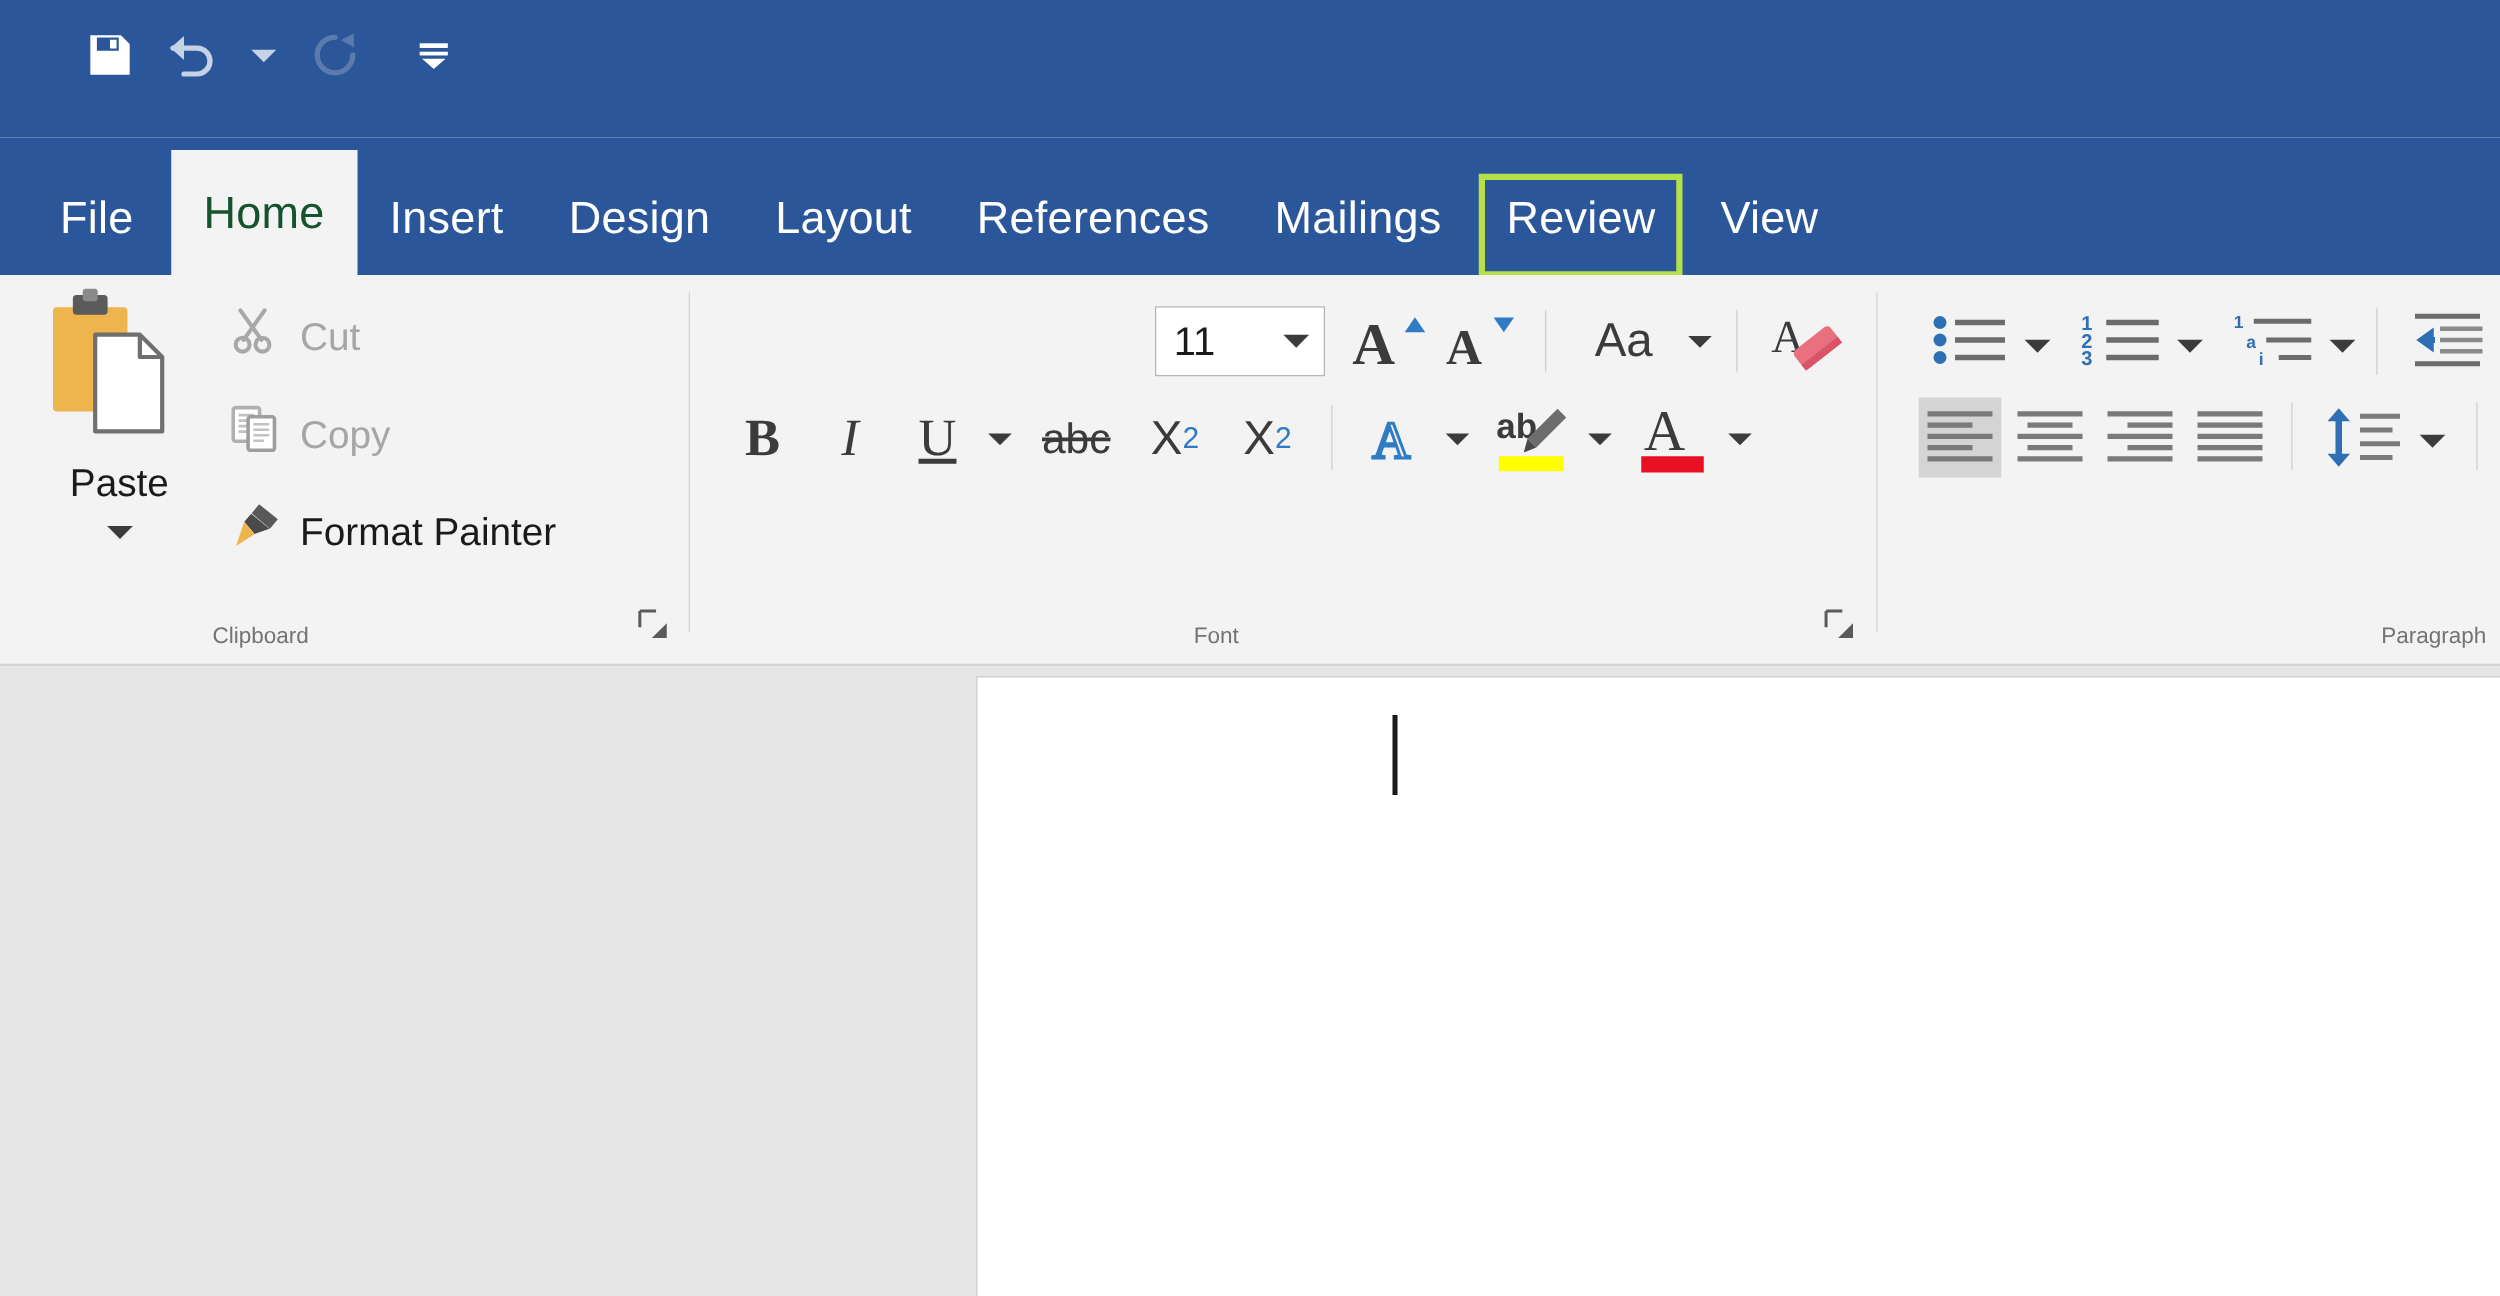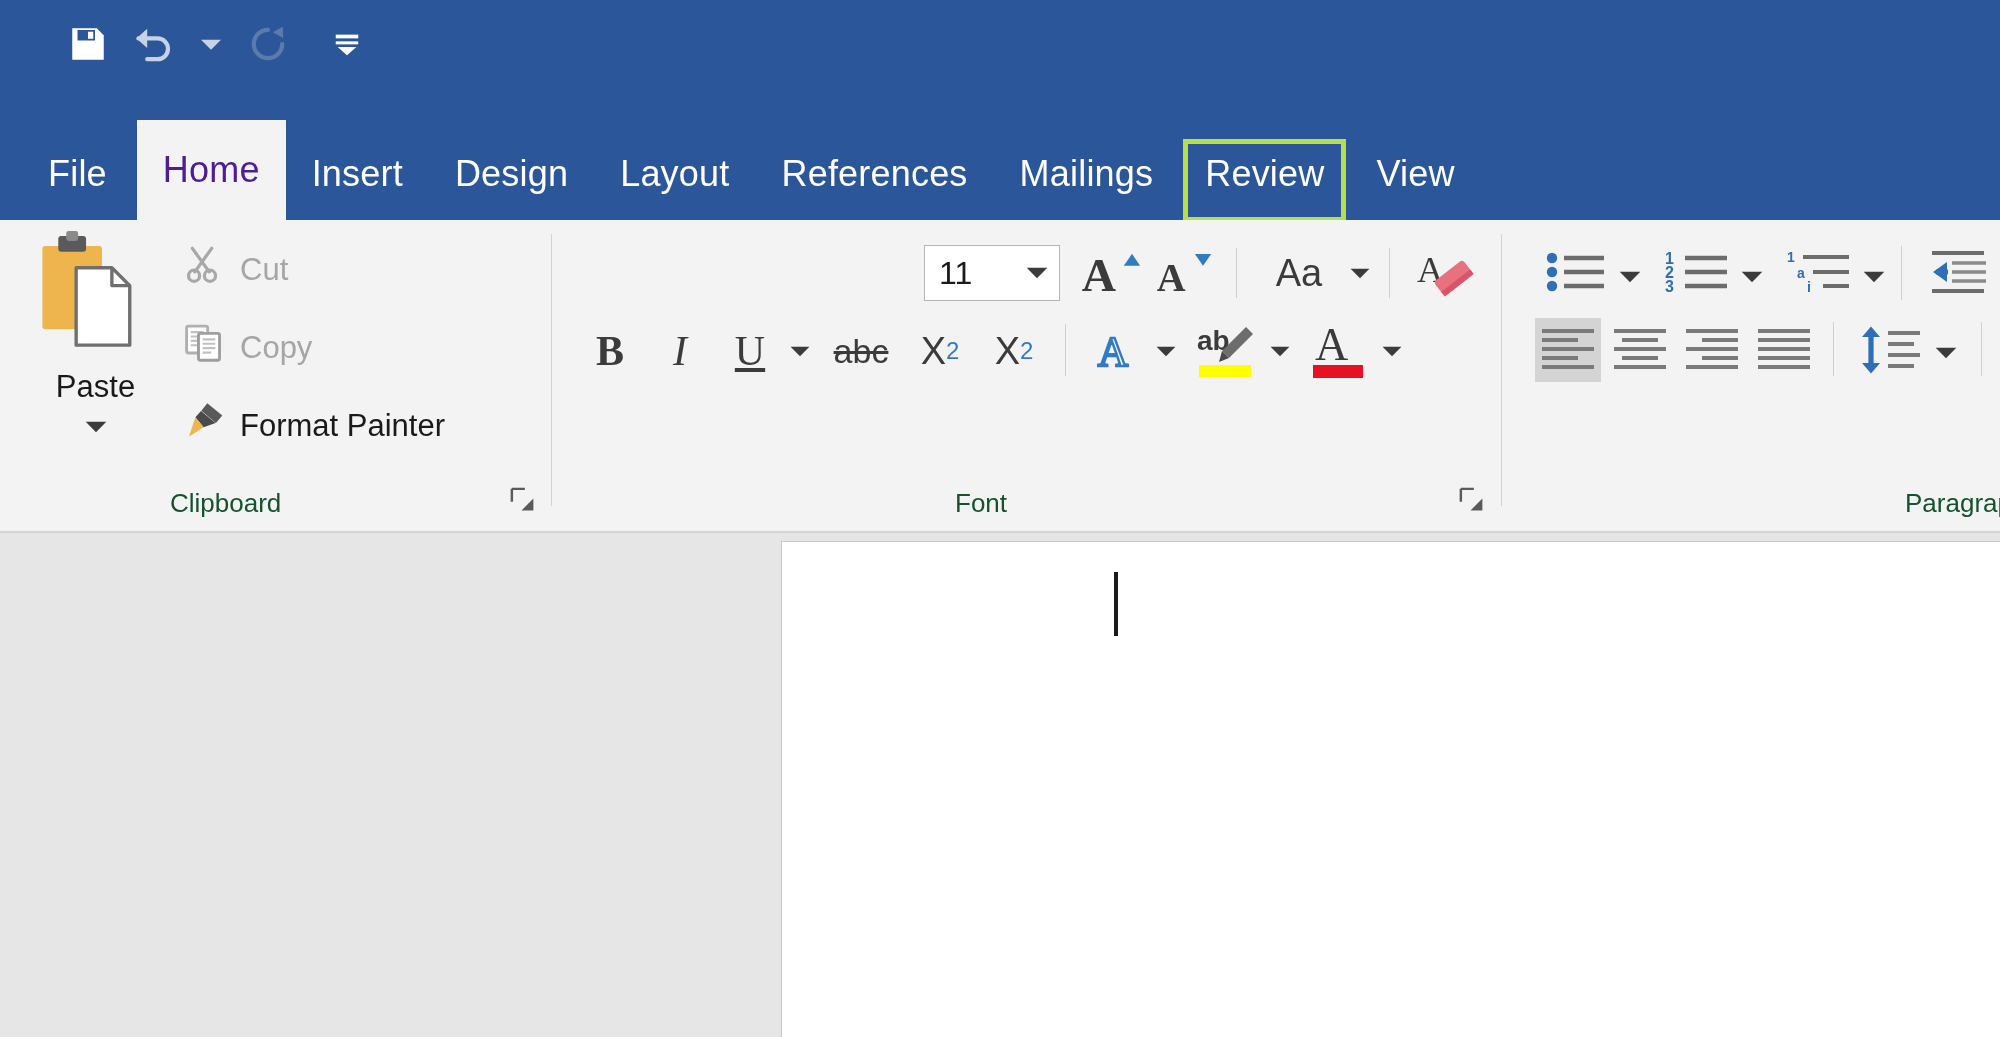--- a/index.html
+++ b/index.html
@@ -39,21 +39,21 @@
     display: flex; align-items: center; justify-content: center;
     color: #ffffff;
     font-size: 36px;
     letter-spacing: 0.2px;
     white-space: nowrap;
     cursor: pointer;
     position: relative;
   }
   .tab.active {
     background: #f3f3f3;
-    color: #4c1d95;
+    color: #14532d;
     height: 100px;
     text-align: right;
   }
   .tab.highlighted::after {
     content: "";
     position: absolute;
     left: 4px; top: 11px; right: 4px; bottom: -2px;
     border: 5px solid #b6e04a;
     pointer-events: none;
   }
@@ -70,21 +70,21 @@
   .group {
     position: absolute;
     top: 0; height: 311px;
   }
   .group-sep {
     position: absolute; top: 14px; width: 1px; height: 272px;
     background: #d2d2d2;
   }
   .group-label {
     position: absolute; bottom: 12px;
-    font-size: 26px; color: #14532d;
+    font-size: 18px; color: #737373;
     white-space: nowrap;
   }
   .dlg-launcher {
     position: absolute; bottom: 18px;
     width: 26px; height: 26px;
     cursor: pointer;
   }
 
   
   #grp-clipboard { left: 0; width: 553px; }

